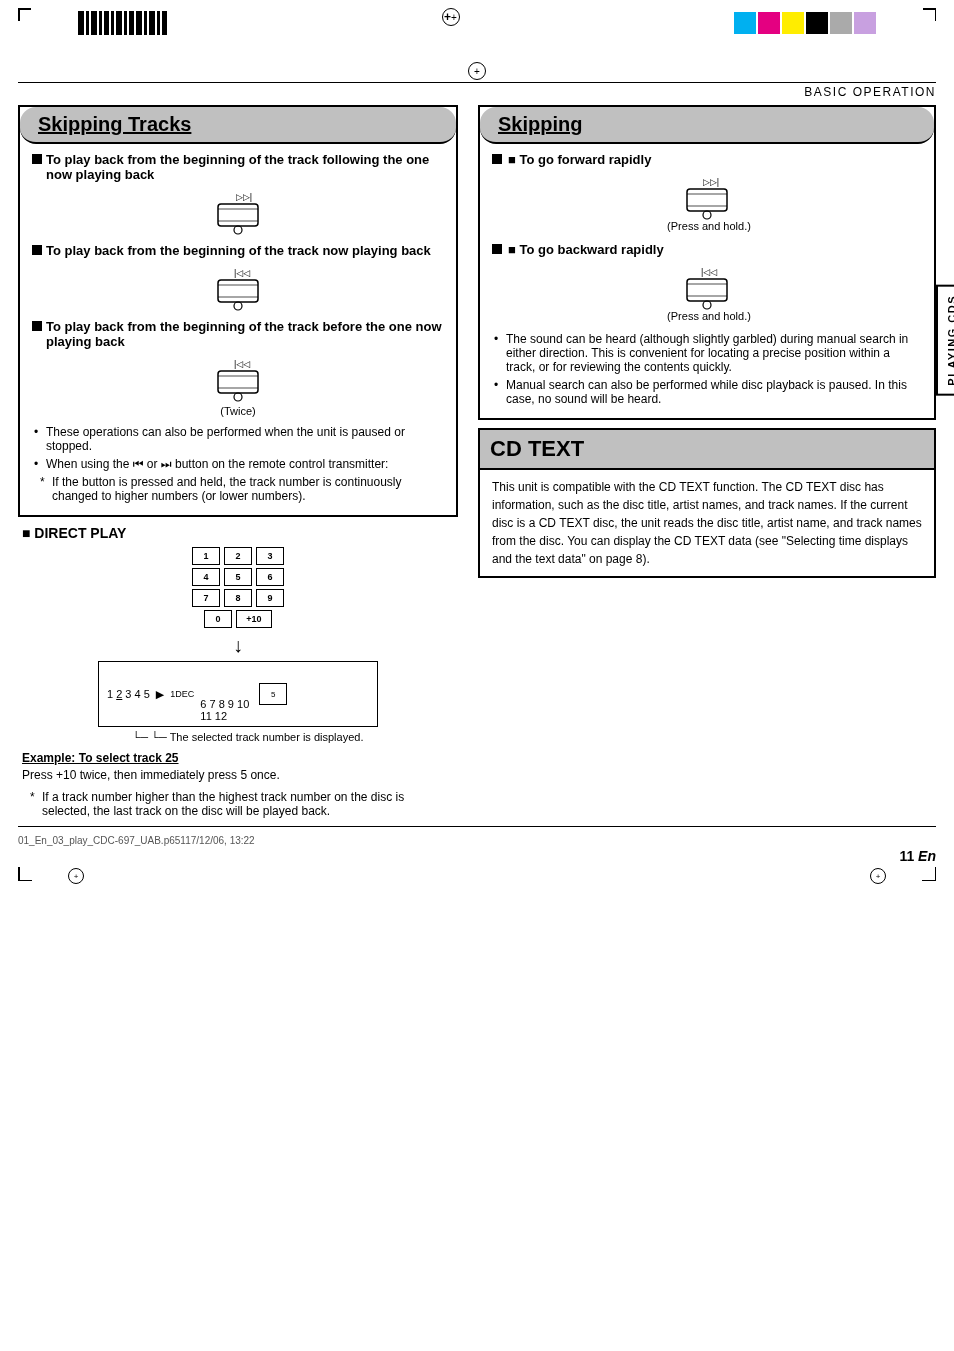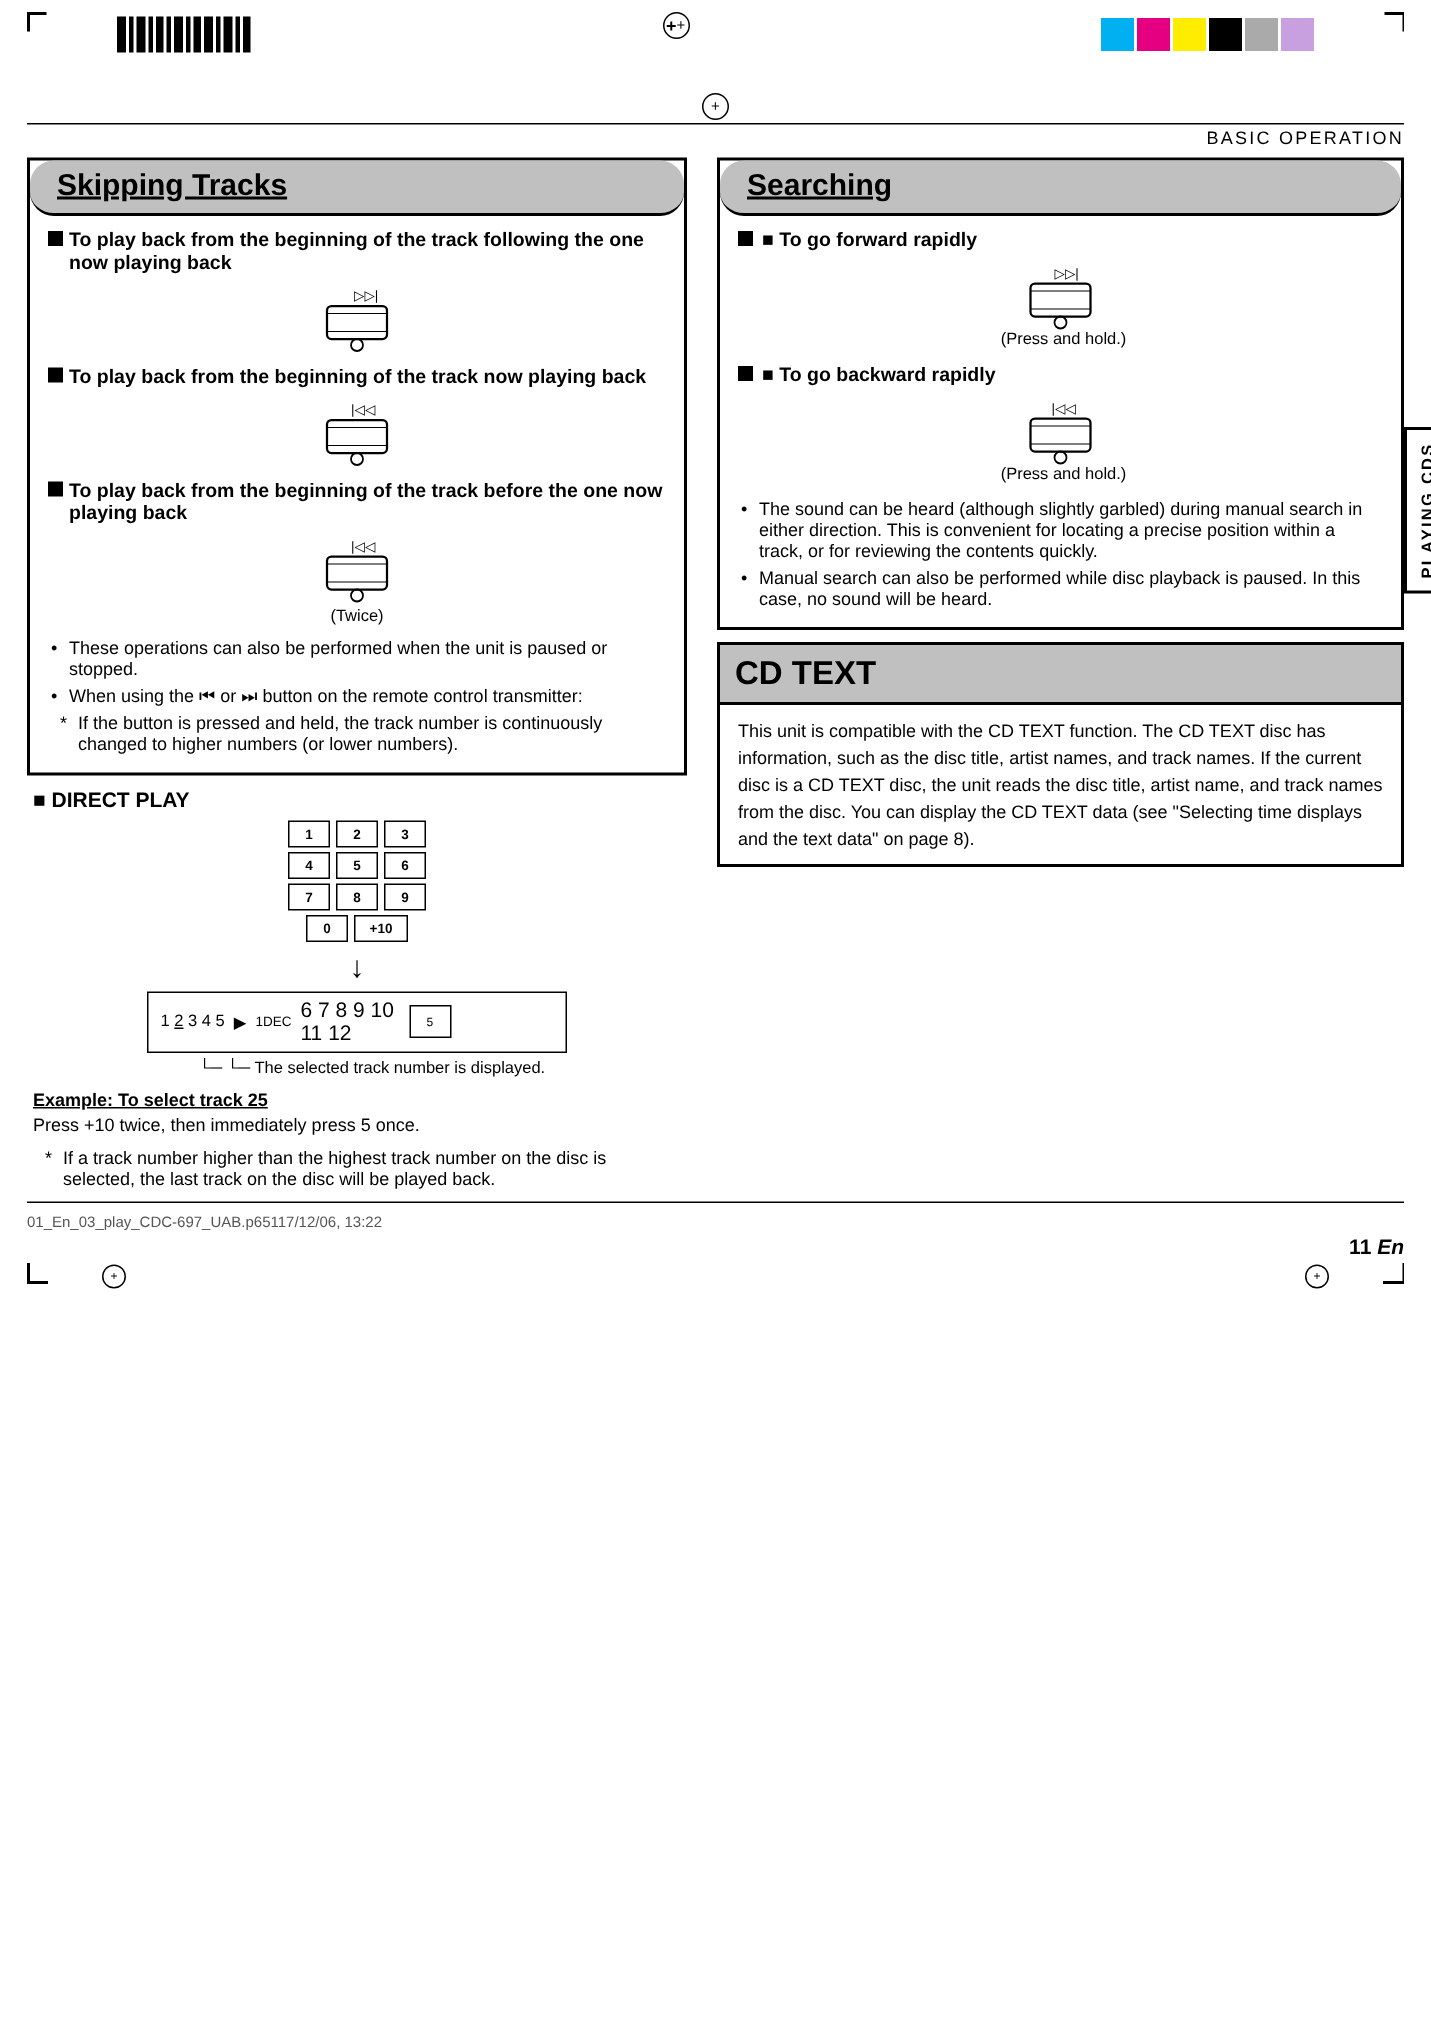--- a/index.html
+++ b/index.html
@@ -520,39 +520,39 @@
             <div class="num-btn" style="width:36px;">+10</div>
           </div>
         </div>
 
         <div class="arrow-down">↓</div>
 
         <div style="border:1.5px solid #000; padding:4px 8px; width:280px; margin:0 auto; font-size:11px; display:flex; align-items:center; gap:6px;">
           <span>1 <u>2</u> 3 4 5</span>
           <span>▶</span>
           <span style="font-size:9px;">1DEC</span>
-          <span style="font-size:14px; line-height:1.1;">6 7 8 9 10<br>11 12</span>
+          <span style="font-size:11px; line-height:1.1;margin-top:32px;">6 7 8 9 10<br>11 12</span>
           <div style="border:1.5px solid #000; width:28px; height:22px; margin-left:4px; display:flex; align-items:center; justify-content:center; font-size:8px;">5</div>
         </div>
         <div class="display-note" style="font-size:11px; margin-top:4px; padding-left:20px;">└─ The selected track number is displayed.</div>
 
         <div class="example-header">Example: To select track 25</div>
         <div class="example-text">Press +10 twice, then immediately press 5 once.</div>
         <ul class="bullet-list">
           <li class="asterisk">If a track number higher than the highest track number on the disc is selected, the last track on the disc will be played back.</li>
         </ul>
       </div>
 
     </div>
 
     <div class="right-col" style="position:relative;">
 
       <div class="section-box">
         <div class="section-title">
-          <span class="section-title-underline">Searching</span>
+          <span class="section-title-underline">Skipping</span>
         </div>
         <div class="section-content">
 
           <div class="search-subsection">
             <div class="subsection-header">
               <span class="square"></span>
               <span style="margin-left:2px;">■ To go forward rapidly</span>
             </div>
             <div class="button-illustration">
               <div style="display:flex; flex-direction:column; align-items:center;">

